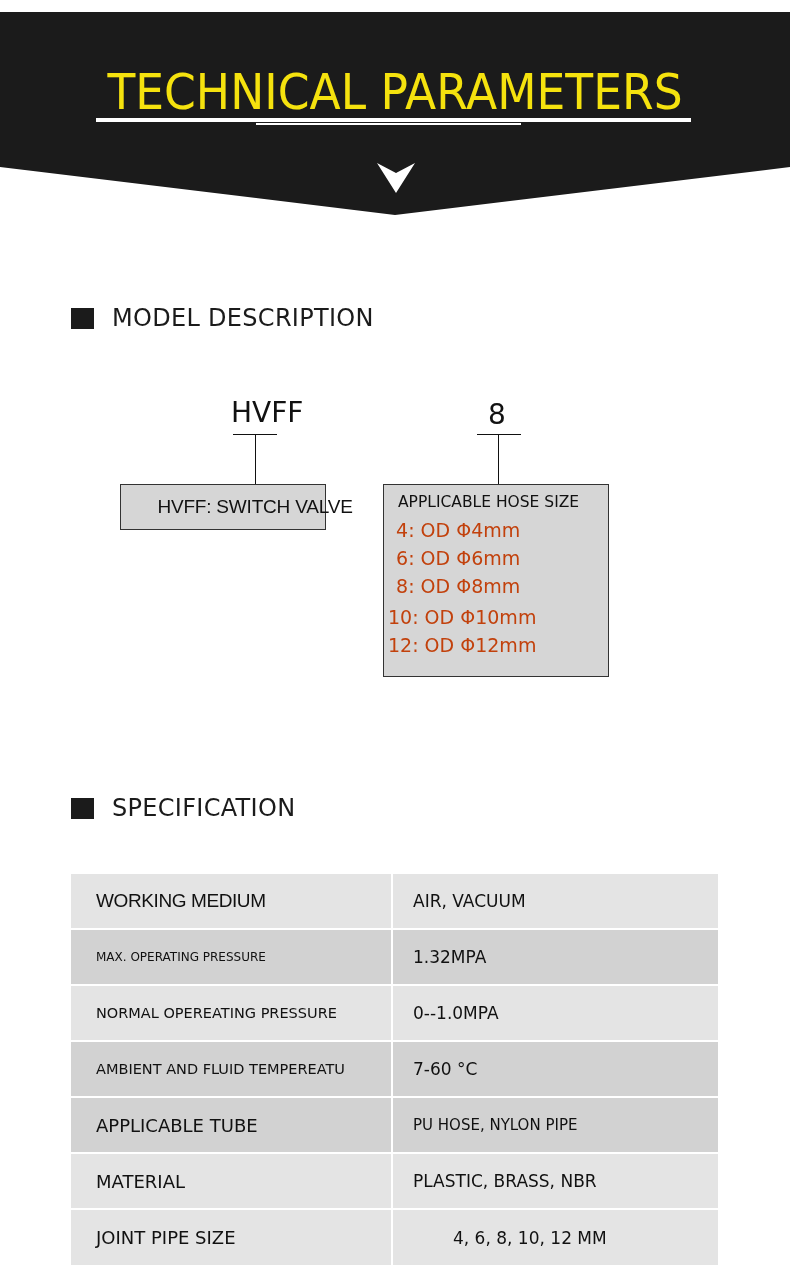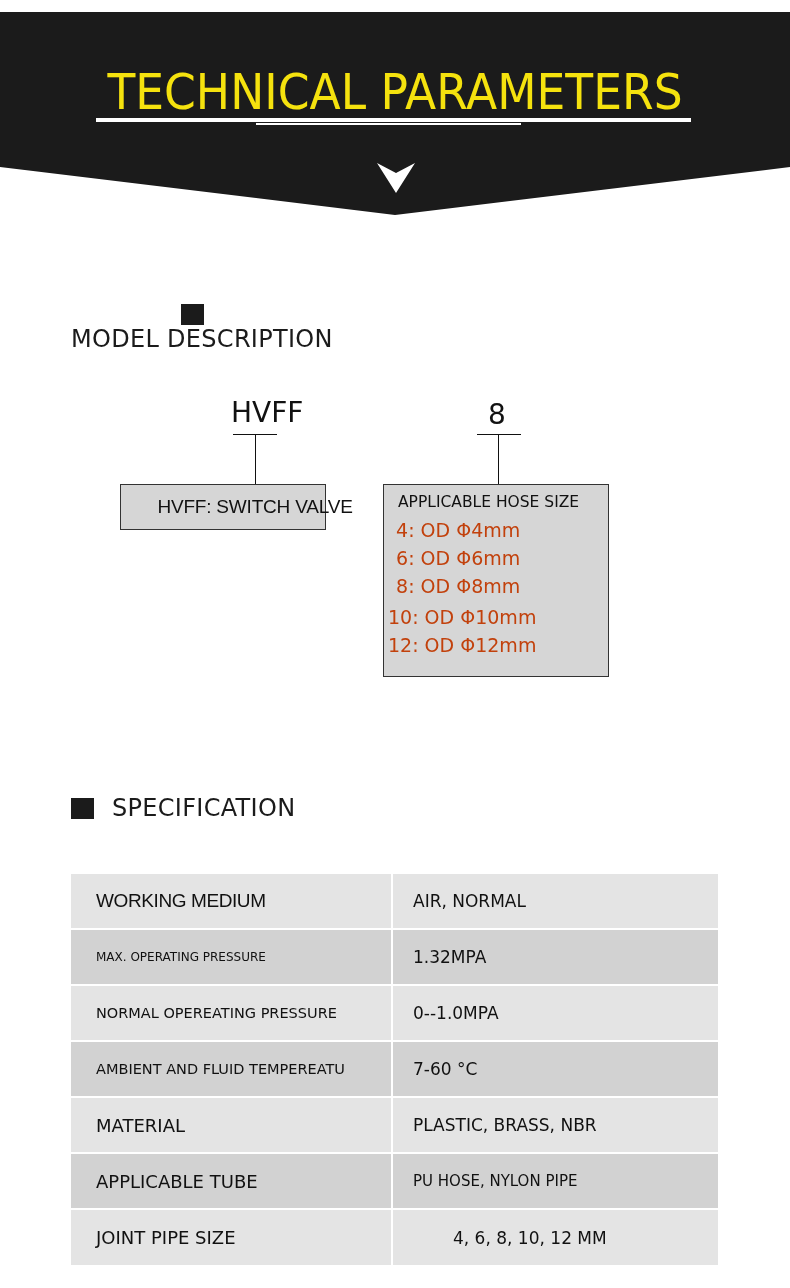--- a/index.html
+++ b/index.html
@@ -70,21 +70,21 @@
     <polygon points="0,0 790,0 790,155 395,203 0,155" fill="#1b1b1b"></polygon>
   </svg>
   <div class="banner-title">TECHNICAL PARAMETERS</div>
   <div class="banner-line-1"></div>
   <div class="banner-line-2"></div>
   <svg class="banner-arrow" width="38" height="32" viewBox="0 0 38 32">
     <polygon points="0,1 19,11 38,1 19,31" fill="#ffffff"></polygon>
   </svg>
 </div>
 
-<div class="section-heading" style="top:304px;flex-direction:column;">
+<div class="section-heading" style="top:304px;">
   <div class="square"></div>
   <div class="label">MODEL DESCRIPTION</div>
 </div>
 
 <div>
 
   <div class="code-text" style="left:231px; top:396px;">HVFF</div>
   <div class="hline" style="left:233px; top:434px; width:44px;"></div>
   <div class="vline" style="left:255px; top:434px; height:50px;"></div>
   <div class="box" style="left:120px; top:484px; width:206px; height:46px;">
@@ -105,39 +105,39 @@
 </div>
 
 <div class="section-heading" style="top:794px;">
   <div class="square"></div>
   <div class="label">SPECIFICATION</div>
 </div>
 
 <div class="spec-table">
   <div class="spec-row light">
     <div class="cell key k0">WORKING MEDIUM</div>
-    <div class="cell val v">AIR, NORMAL</div>
+    <div class="cell val v">AIR, VACUUM</div>
   </div>
   <div class="spec-row dark">
     <div class="cell key k1">MAX. OPERATING PRESSURE</div>
     <div class="cell val v">1.32MPA</div>
   </div>
   <div class="spec-row light">
     <div class="cell key k2">NORMAL OPEREATING PRESSURE</div>
     <div class="cell val v">0--1.0MPA</div>
   </div>
   <div class="spec-row dark">
     <div class="cell key k3">AMBIENT AND FLUID TEMPEREATU</div>
     <div class="cell val v">7-60 °C</div>
   </div>
+  <div class="spec-row dark">
+    <div class="cell key k5">APPLICABLE TUBE</div>
+    <div class="cell val v v5">PU HOSE, NYLON PIPE</div>
+  </div>
   <div class="spec-row light">
     <div class="cell key k4">MATERIAL</div>
     <div class="cell val v">PLASTIC, BRASS, NBR</div>
-  </div>
-  <div class="spec-row dark">
-    <div class="cell key k5">APPLICABLE TUBE</div>
-    <div class="cell val v v5">PU HOSE, NYLON PIPE</div>
   </div>
   <div class="spec-row light">
     <div class="cell key k6">JOINT PIPE SIZE</div>
     <div class="cell val v v6">4, 6, 8, 10, 12 MM</div>
   </div>
 </div>
 
 </body></html>

